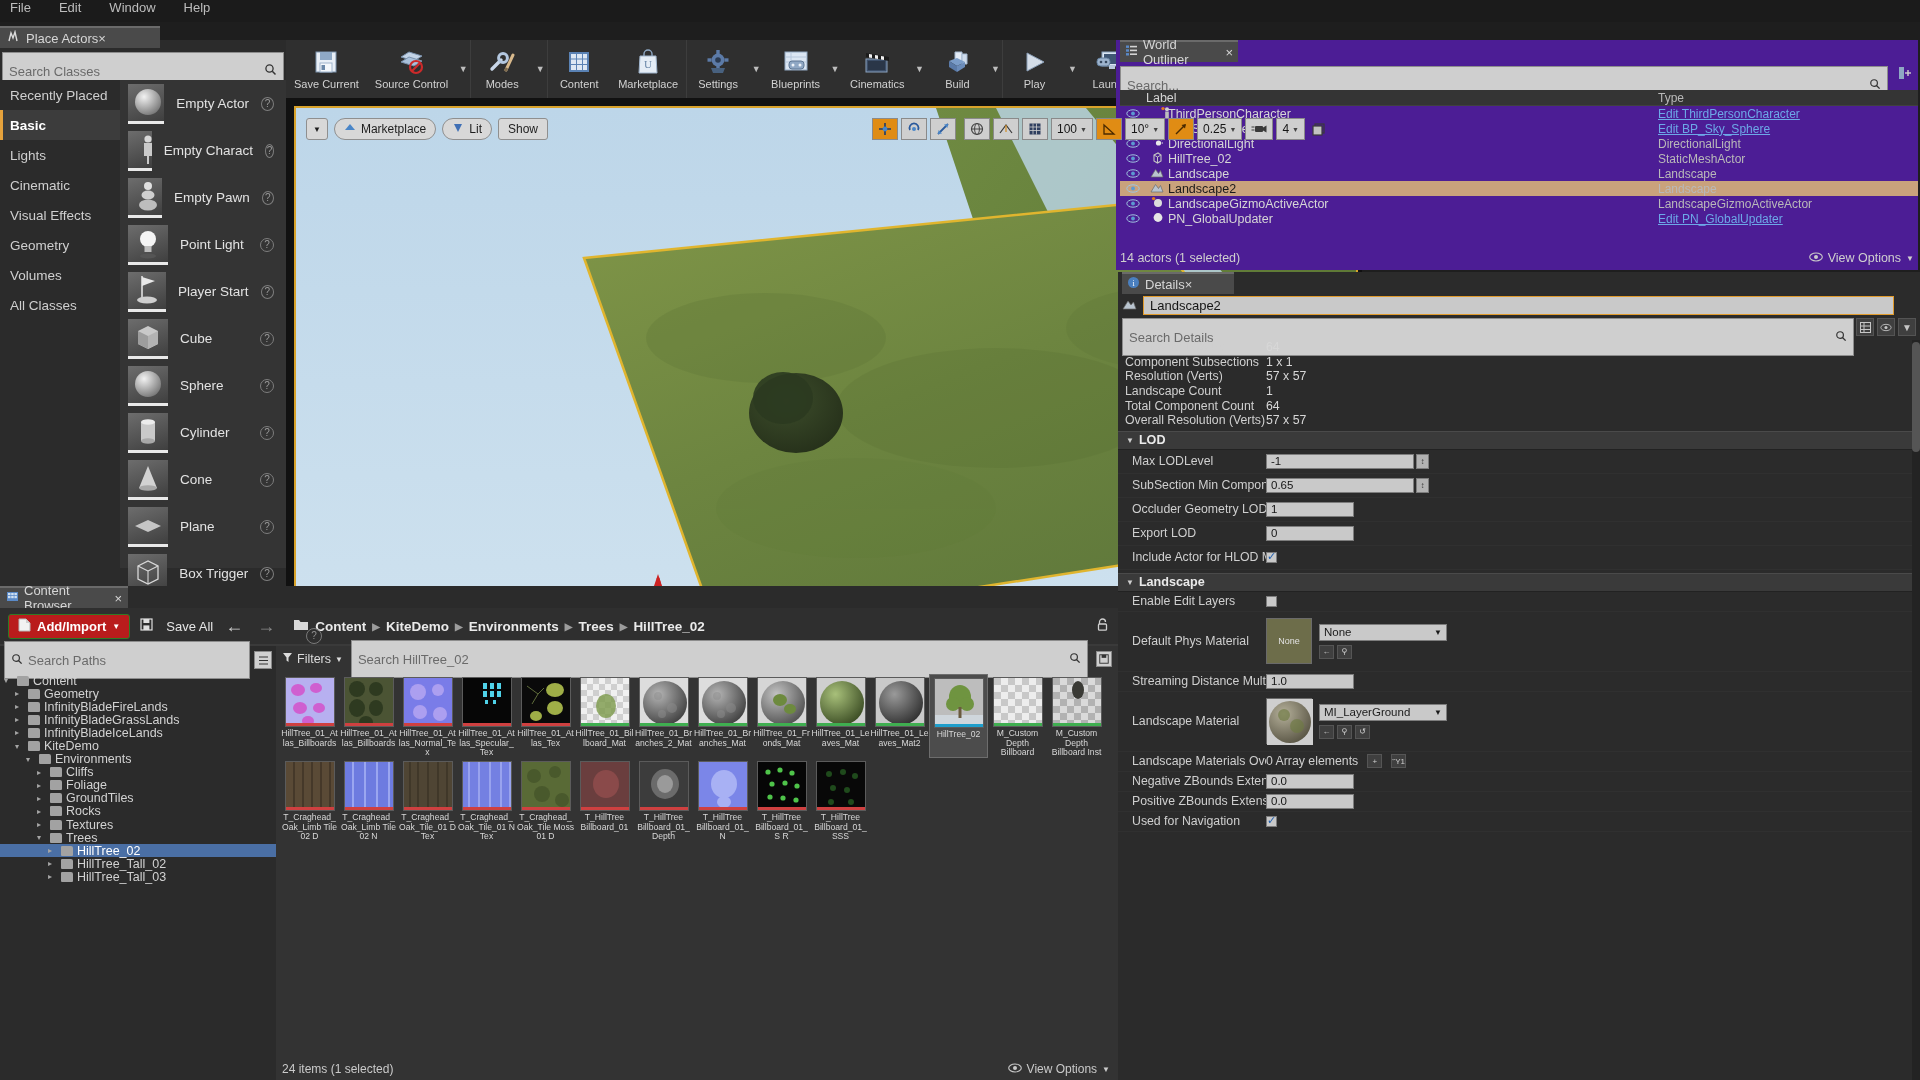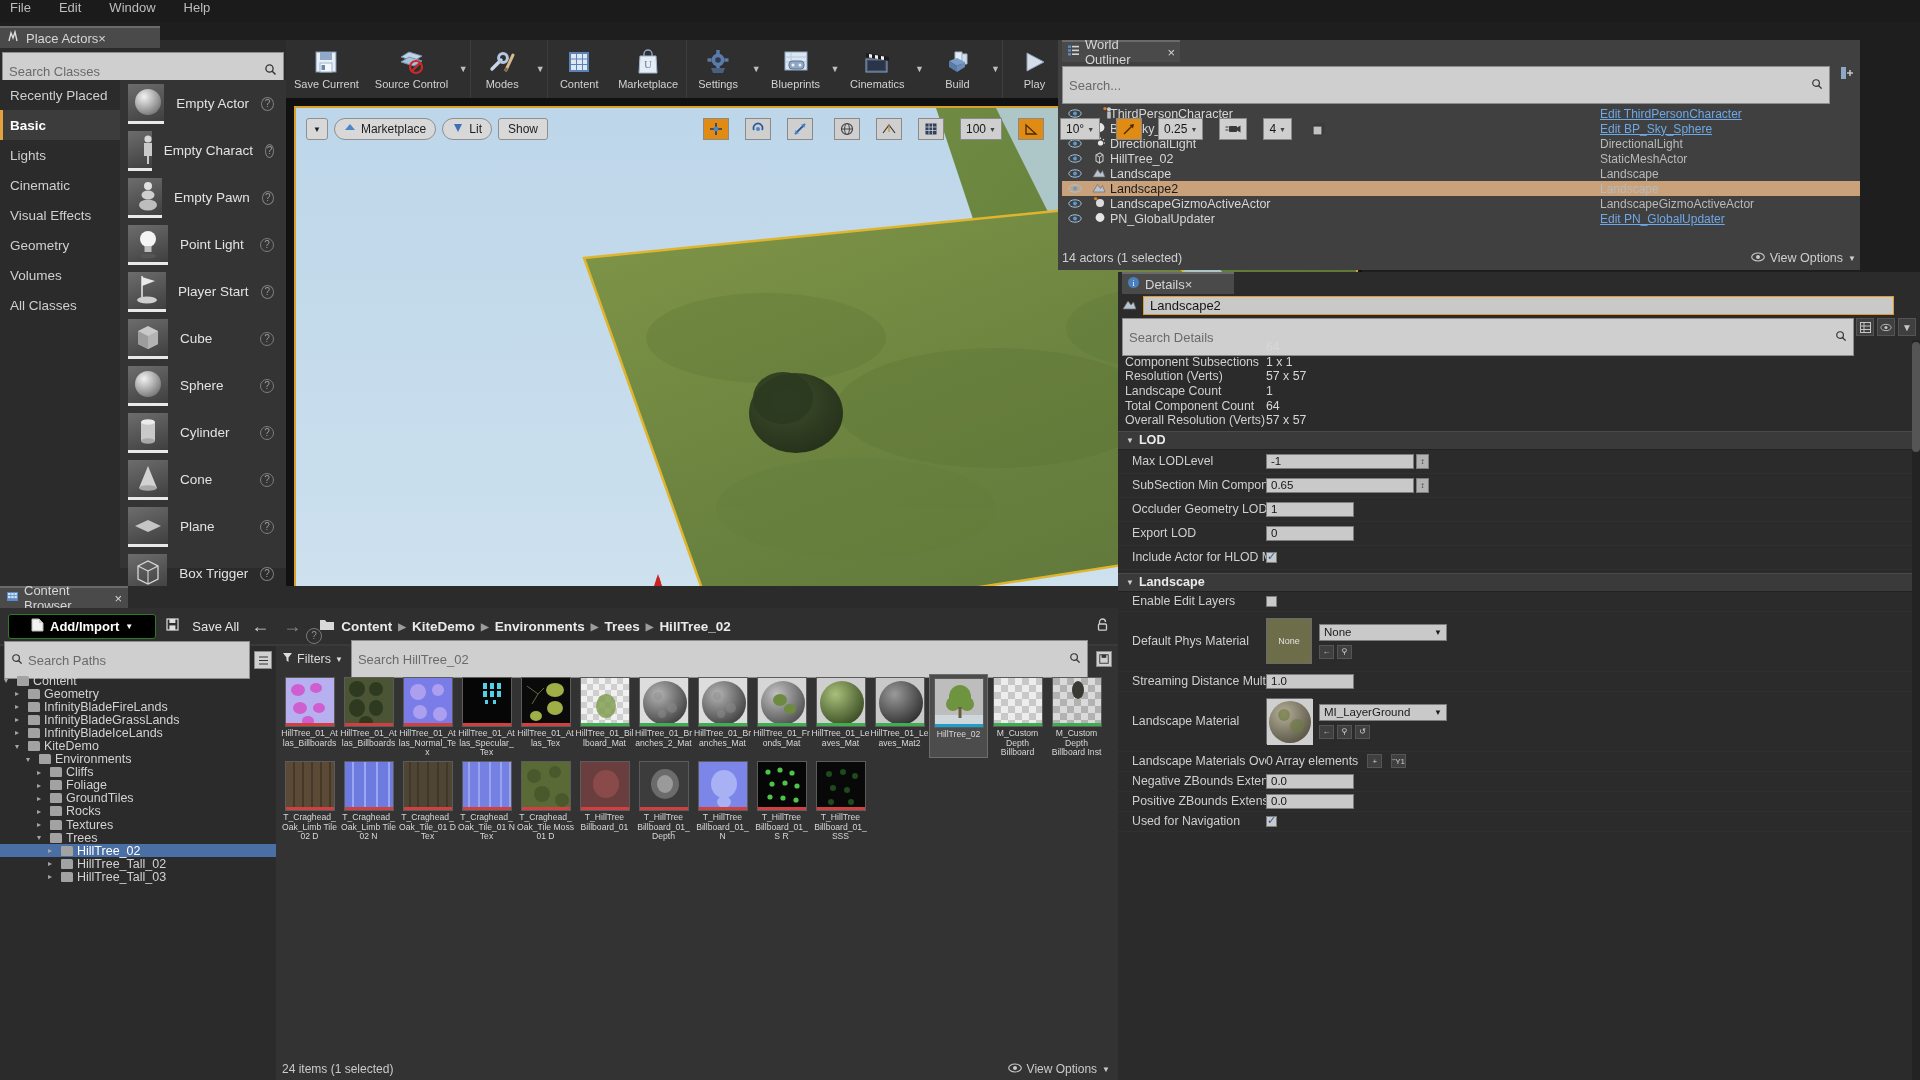--- a/index.html
+++ b/index.html
@@ -49,39 +49,39 @@
 
   
   #viewport { left:286px; top:98px; width:1076px; height:580px; background:#111; }
   #vp-inner { position:absolute; left:8px; top:8px; right:4px; bottom:22px;
      background:linear-gradient(#bfd8ea 0%,#cfe1ef 42%,#c7dcea 100%); overflow:hidden;
      border:2px solid #d8a22a; }
   #vp-toolbar { position:absolute; left:10px; top:10px; display:flex; gap:6px; align-items:center; z-index:6;}
   .vb { height:22px; background:#d8d8d8; border:1px solid #8f8f8f; border-radius:11px;
      display:flex; align-items:center; padding:0 9px; gap:5px; font-size:12px; color:#1d1d1d; }
   .vb.sq { border-radius:3px; }
-  #vp-right { position:absolute; right:28px; top:10px; display:flex; gap:16px; align-items:center; z-index:6;}
+  #vp-right { position:absolute; right:28px; top:10px; display:flex; gap:3px; align-items:center; z-index:6;}
   .vr { height:22px; min-width:24px; background:#cfcfcf; border:1px solid #8a8a8a;
      display:flex; align-items:center; justify-content:center; gap:3px; padding:0 5px;
      font-size:12px; color:#161616; }
   .vr.on { background:#e08c14; }
   .vr .dn { font-size:7px; color:#444; }
   #vp-help { position:absolute; left:10px; bottom:10px; width:16px;height:16px;
      border-radius:50%; border:1px solid #7a7a7a; color:#909090; font-size:10px;
      text-align:center; line-height:14px; z-index:6;}
 
   
   #cbrowser { left:0; top:586px; width:1118px; height:494px; background:#2b2b2b; }
   #cb-tab { position:absolute; left:0; top:0; width:128px; height:22px; background:#4a4a4a;
      border-top:2px solid #6a6a6a; display:flex; align-items:center; padding:0 6px; font-size:13px; }
   #cb-toolrow { position:absolute; left:0; top:22px; width:100%; height:38px;
      background:#2f2f2f; display:flex; align-items:center; padding:0 8px; gap:10px;
      border-bottom:2px solid #3a3a3a; }
-  #addimport { background:#000000; border:1px solid #2f7a25; height:25px; border-radius:3px;
-     display:flex; align-items:center; gap:6px; padding:0 22px; font-size:13px; font-weight:bold; color:#fff; }
+  #addimport { background:#b91c1c; border:1px solid #2f7a25; height:25px; border-radius:3px;
+     display:flex; align-items:center; gap:6px; padding:0 9px; font-size:13px; font-weight:bold; color:#fff; }
   #saveall { display:flex; align-items:center; gap:13px; font-size:13px; color:#e5e5e5; }
   .navarrow { font-size:18px; color:#cfcfcf; padding:0 2px; }
   #crumbs { display:flex; align-items:center; gap:6px; font-size:13.5px; font-weight:bold;
      color:#eaeaea; margin-left:6px; }
   #crumbs .sep { color:#9c9c9c; font-size:10px; }
   #cb-lock { margin-left:auto; color:#cfcfcf; font-size:14px; }
   #cb-left { position:absolute; left:0; top:60px; width:276px; bottom:0; background:#2b2b2b; }
   #cb-paths { position:absolute; left:4px; top:4px; width:268px; height:20px; display:flex; gap:4px; align-items:center;}
   #cb-tree { position:absolute; left:0; top:28px; right:0; bottom:0; overflow:hidden; }
   .tr { height:13.1px; display:flex; align-items:center; font-size:12.5px; color:#d2d2d2; gap:4px; }
@@ -99,21 +99,21 @@
   .ast.sel { background:#4c4c4c; border:1px solid #6d6d6d; }
   .ast-th { width:50px; height:50px; border:1px solid #5b5b5b; position:relative; overflow:hidden; }
   .ast-bar { position:absolute; left:0; bottom:0; width:100%; height:3px; }
   .ast-nm { font-size:8.6px; color:#d8d8d8; text-align:center; line-height:9.6px;
      margin-top:2px; width:58px; word-break:break-word; }
   #cb-status { position:absolute; left:6px; bottom:4px; font-size:12px; color:#cacaca; }
   #cb-viewopt { position:absolute; right:8px; bottom:4px; font-size:12px; color:#cacaca;
      display:flex; align-items:center; gap:5px;}
 
   
-  #outliner { left:1058px; top:40px; width:802px; height:230px; background:#404040; }
+  #outliner { left:1116px; top:40px; width:802px; height:230px; background:#4c1d95; }
   #ol-tab { position:absolute; left:4px; top:0; width:118px; height:22px; background:#4a4a4a;
      border-top:2px solid #6a6a6a; display:flex; align-items:center; padding:0 5px; font-size:13px;}
   #ol-search { position:absolute; left:4px; top:26px; right:30px; height:20px; }
   #ol-plus { position:absolute; right:6px; top:26px; font-size:14px; color:#cfcfcf; }
   #ol-head { position:absolute; left:4px; top:50px; right:0; height:16px; background:#343434;
      display:flex; align-items:center; font-size:12.5px; color:#d4d4d4; border-bottom:1px solid #404040;}
   #ol-rows { position:absolute; left:4px; top:66px; right:0; height:140px; overflow:hidden; }
   .ol-row { height:15px; display:flex; align-items:center; font-size:12.5px; color:#d6d6d6; }
   .ol-row.sel { background:#c9a27c; color:#1a1a1a; }
   .ol-eye { width:26px; text-align:center; color:#9fc4e0; font-size:11px; }
@@ -1255,20 +1255,25 @@
       </span>
     </div>
     <div id="ol-plus">
       <svg width="14" height="14" viewBox="0 0 14 14">
           <rect x="1" y="1" width="5" height="12" fill="#8fa8c4"></rect>
           <line x1="10" y1="4" x2="10" y2="10" stroke="#cfcfcf" stroke-width="1.4"></line>
           <line x1="7" y1="7" x2="13" y2="7" stroke="#cfcfcf" stroke-width="1.4"></line>
         </svg>
     </div>
 
+    <div id="ol-head">
+      <span style="width:26px;"></span>
+      <span style="flex:1;">Label</span>
+      <span class="ol-typ">Type</span>
+    </div>
     <div id="ol-rows">
         <div class="ol-row">
           <span class="ol-eye"><svg width="14" height="9" viewBox="0 0 14 9">
               <ellipse cx="7" cy="4.5" rx="6.2" ry="3.7" stroke="#9fc4e0" stroke-width="1" fill="none"></ellipse>
               <circle cx="7" cy="4.5" r="1.9" fill="#5c9ad1"></circle>
             </svg></span>
           <span class="ol-ico" style="padding-left:14px"><svg width="13" height="13" viewBox="0 0 13 13">
               <circle cx="7" cy="3.2" r="2" fill="#cfcfcf"></circle>
               <rect x="5.2" y="5.5" width="3.6" height="7" fill="#bdbdbd"></rect>
               <circle cx="3" cy="2.6" r="1.7" fill="#e07b20"></circle>

